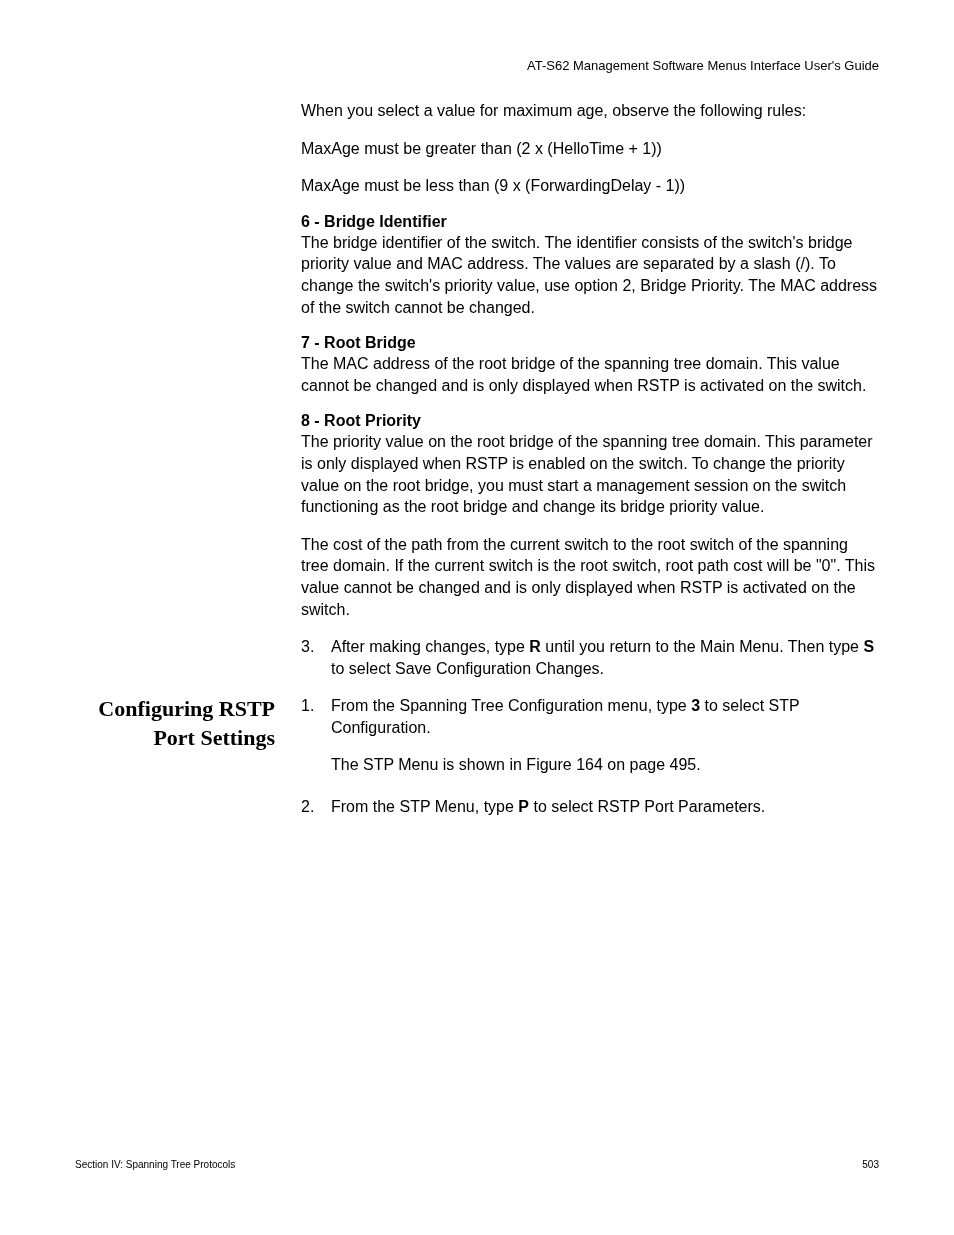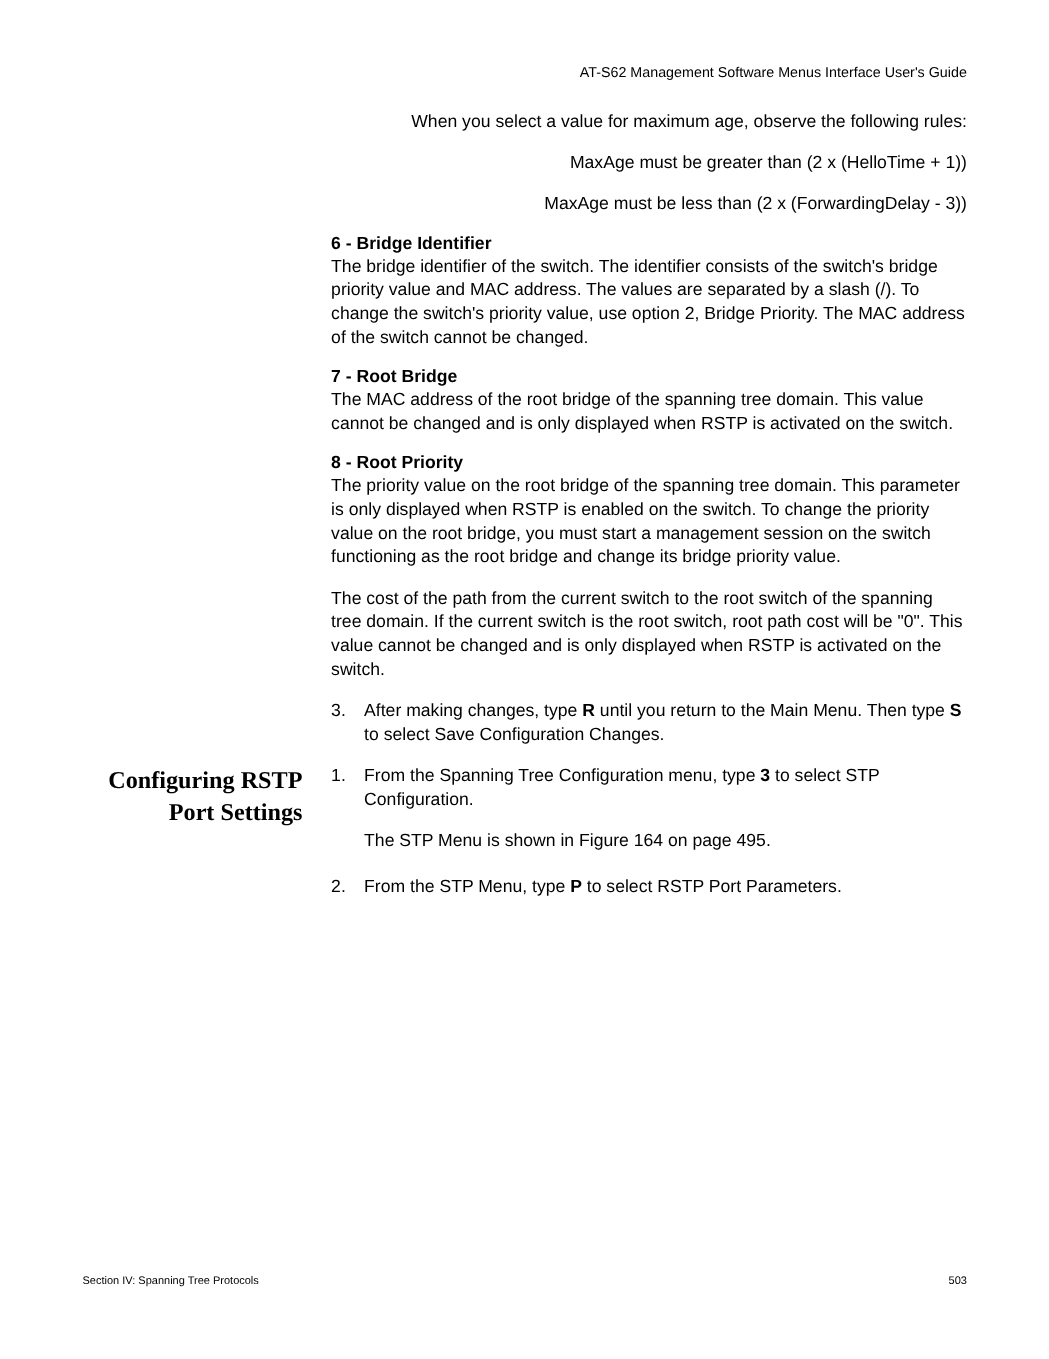--- a/index.html
+++ b/index.html
@@ -36,21 +36,20 @@
       font-size: 22px;
       text-align: right;
       line-height: 1.3;
     }
     .main {
       flex: 1;
     }
     .paragraph {
       margin-bottom: 16px;
       line-height: 1.35;
-      text-align: right;
     }
     .section-heading {
       font-weight: bold;
       margin-bottom: 1px;
     }
     .section-body {
       line-height: 1.35;
     }
     .section {
       margin-bottom: 16px;
@@ -99,21 +98,21 @@
 
 <div class="header">
   <span>AT-S62 Management Software Menus Interface User's Guide</span>
 </div>
 
 <div class="content">
   <div class="sidebar"></div>
   <div class="main">
     <p class="paragraph">When you select a value for maximum age, observe the following rules:</p>
     <p class="paragraph">MaxAge must be greater than (2 x (HelloTime + 1))</p>
-    <p class="paragraph">MaxAge must be less than (2 x (ForwardingDelay - 3))</p>
+    <p class="paragraph">MaxAge must be less than (9 x (ForwardingDelay - 1))</p>
 
     <div class="section">
       <div class="section-heading">6 - Bridge Identifier</div>
       <div class="section-body">The bridge identifier of the switch. The identifier consists of the switch's bridge priority value and MAC address. The values are separated by a slash (/). To change the switch's priority value, use option 2, Bridge Priority. The MAC address of the switch cannot be changed.</div>
     </div>
 
     <div class="section">
       <div class="section-heading">7 - Root Bridge</div>
       <div class="section-body">The MAC address of the root bridge of the spanning tree domain. This value cannot be changed and is only displayed when RSTP is activated on the switch.</div>
     </div>

